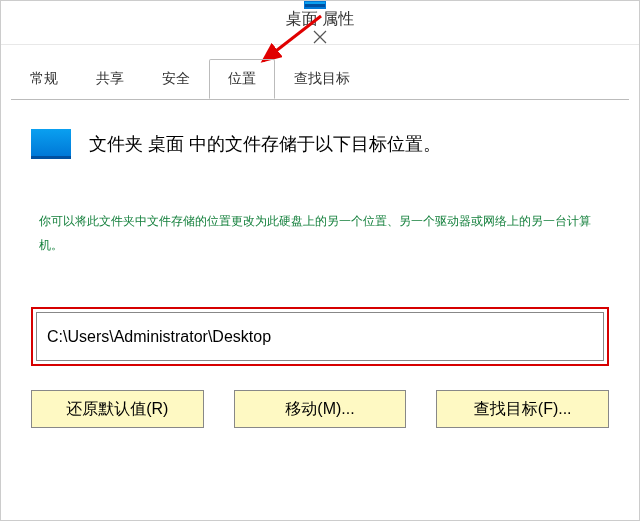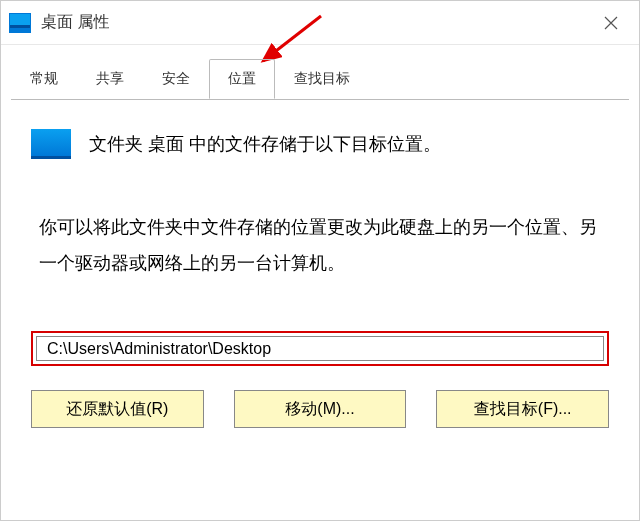--- a/index.html
+++ b/index.html
@@ -17,20 +17,21 @@
       height: 521px;
       background: #fff;
       position: relative;
     }
     .titlebar {
       height: 44px;
       display: flex;
       align-items: center;
       padding: 0 8px;
       border-bottom: 1px solid #e8e8e8;
+      flex-direction: column;
     }
     .titlebar-icon {
       width: 22px;
       height: 20px;
       background: #0078d7;
       border: 1px solid #0078d7;
       margin-right: 10px;
     }
     .titlebar-icon-inner {
       width: 100%;
@@ -93,33 +94,33 @@
       width: 40px;
       height: 30px;
       background: linear-gradient(#0aa0f0, #0078d7);
       border-bottom: 3px solid #0050a0;
     }
     .intro-text {
       font-size: 18px;
       color: #000000;
     }
     .info-text {
-      font-size: 18px;
-      color: #000000;
+      font-size: 12px;
+      color: #15803d;
       line-height: 2.0;
       margin: 0 8px 50px 8px;
     }
     .path-box {
       border: 2px solid #d60000;
       padding: 3px;
       margin-bottom: 24px;
     }
     .path-input {
       width: 100%;
-      height: 25px;
+      height: 49px;
       border: 1px solid #888;
       padding: 0 10px;
       font-size: 16px;
       font-family: inherit;
       outline: none;
     }
     .buttons {
       display: flex;
       gap: 30px;
       justify-content: space-between;

